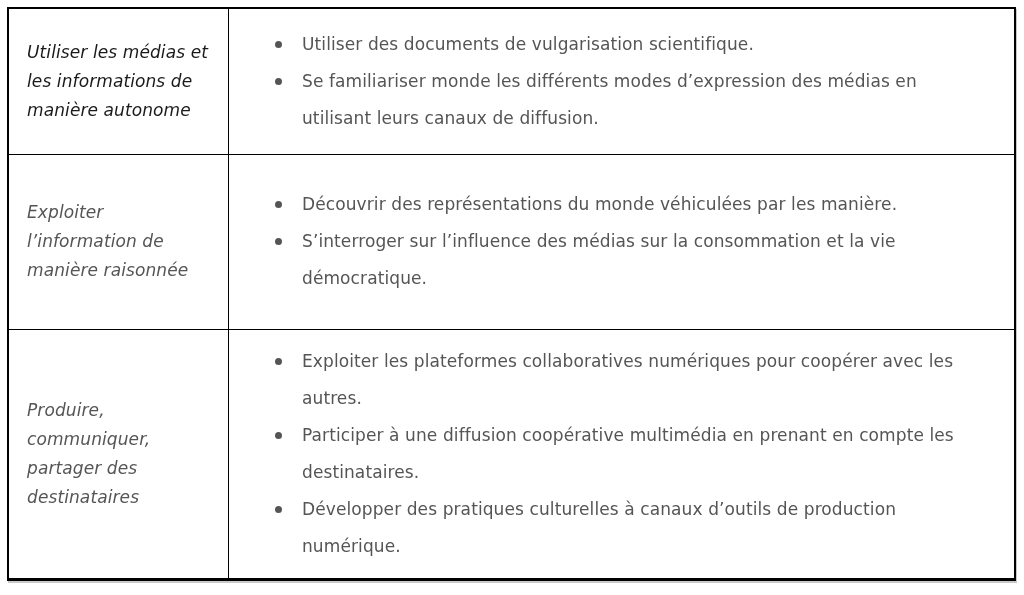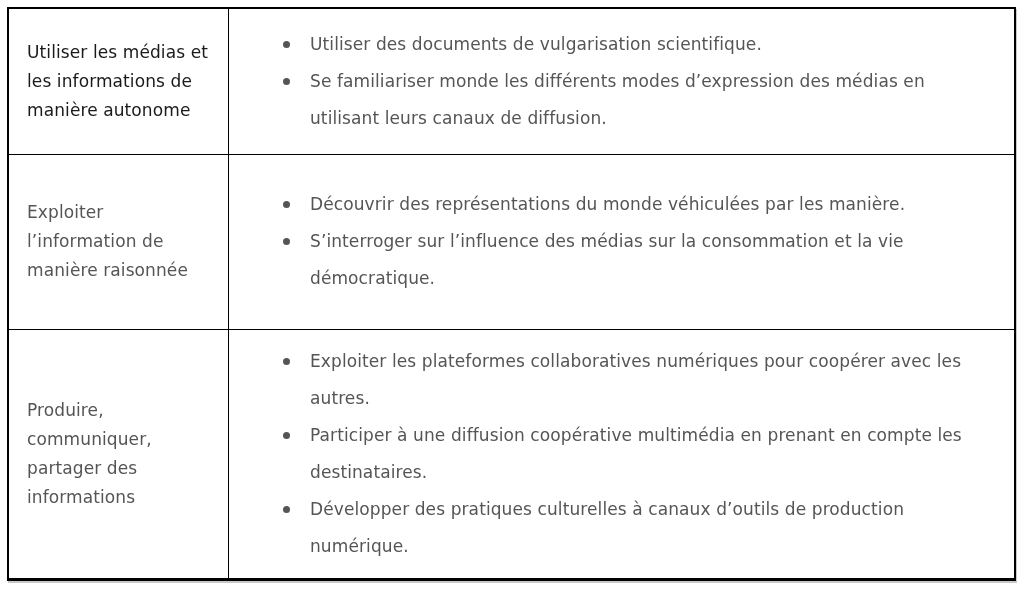--- a/index.html
+++ b/index.html
@@ -31,26 +31,27 @@
     vertical-align: middle;
     background: #ffffff;
   }
   td.comp-cell {
     width: 184px;
     padding: 8px 17px 8px 18px;
     font-size: 17px;
     line-height: 29px;
     color: #555555;
     letter-spacing: 0.1px;
+    font-style: italic;
   }
   tr.row-first td.comp-cell {
     color: #1a1a1a;
   }
   td.obj-cell {
-    padding: 6px 24px 6px 8px;
+    padding: 6px 24px 6px 0;
   }
   tr.row-1 { height: 146px; }
   tr.row-2 { height: 175px; }
   tr.row-3 { height: 250px; }
   ul.objective-list {
     margin: 0;
     padding: 0;
     list-style: none;
   }
   li.objective {
@@ -111,21 +112,21 @@
             <li class="objective">
               <span class="bullet"></span>
               <span class="objective-text">S’interroger sur l’influence des médias sur la consommation et la vie démocratique.</span>
             </li>
           </ul>
         </td>
       </tr>
 
       <tr class="row-3">
         <td class="comp-cell">
-          <div>Produire, communiquer, partager des informations</div>
+          <div>Produire, communiquer, partager des destinataires</div>
         </td>
         <td class="obj-cell">
           <ul class="objective-list">
             <li class="objective">
               <span class="bullet"></span>
               <span class="objective-text">Exploiter les plateformes collaboratives numériques pour coopérer avec les autres.</span>
             </li>
             <li class="objective">
               <span class="bullet"></span>
               <span class="objective-text">Participer à une diffusion coopérative multimédia en prenant en compte les destinataires.</span>

